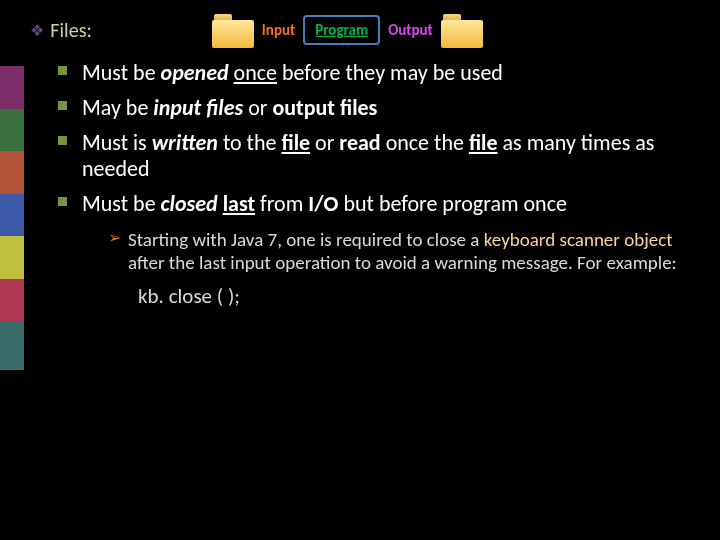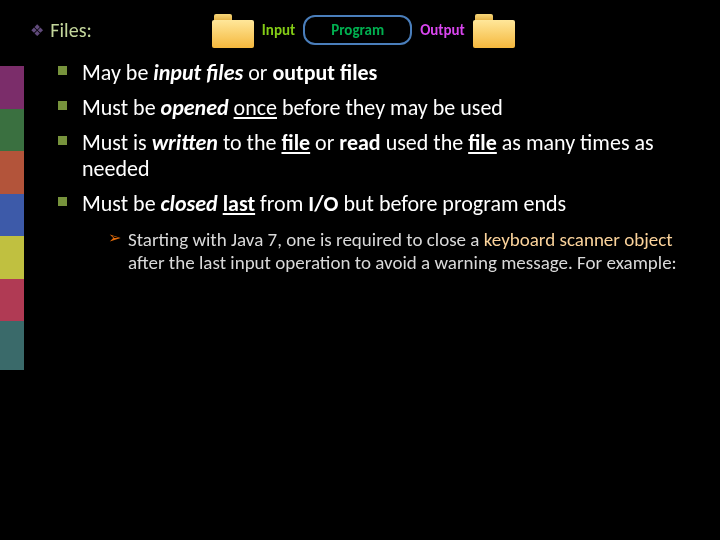--- a/index.html
+++ b/index.html
@@ -68,27 +68,28 @@
     position:absolute; left:0; top:8px;
     width:42px; height:28px;
     background: linear-gradient(#ffe79a,#f5b83d);
     border-radius:2px;
   }
   .dlabel {
     font-size: 15px;
     font-weight: 700;
     padding: 2px 0;
   }
-  .c-red { color: #84cc16; }
+  .c-red { color: #f97316; }
   .c-green { color: #00b050; }
   .c-yellow { color: #d946ef; }
   .prog-box {
     border: 2px solid #4a7ebb;
-    border-radius: 12px;
-    padding: 4px 26px;
+    border-radius: 4px;
+    padding: 4px 10px;
+    text-decoration: underline;
   }
 
   ul.level1 {
     list-style: none;
     margin: 12px 0 0 28px;
   }
   ul.level1 > li {
     position: relative;
     padding-left: 24px;
     color: #fff;
@@ -155,32 +156,33 @@
       <div class="folder"></div>
       <span class="dlabel c-red">Input</span>
       <span class="dlabel c-green prog-box">Program</span>
       <span class="dlabel c-yellow">Output</span>
       <div class="folder"></div>
     </div>
   </div>
 
   <ul class="level1">
     <li>
+      <span>Must be </span><b><i>opened</i></b><span> </span><span class="u">once</span><span> before they may be used</span>
+    </li>
+    <li>
       <span>May be </span><b><i>input files</i></b><span> or </span><b>output files</b>
     </li>
     <li>
-      <span>Must be </span><b><i>opened</i></b><span> </span><span class="u">once</span><span> before they may be used</span>
+      <span>Must is </span><b><i>written</i></b><span> to the </span><b class="u">file</b><span> or </span><b>read</b><span> once the </span><b class="u">file</b><span> as many times as needed</span>
     </li>
     <li>
-      <span>Must is </span><b><i>written</i></b><span> to the </span><b class="u">file</b><span> or </span><b>read</b><span> used the </span><b class="u">file</b><span> as many times as needed</span>
-    </li>
-    <li>
-      <span>Must be </span><b><i>closed</i></b><span> </span><b class="u">last</b><span> from </span><b>I/O</b><span> but before program ends</span>
+      <span>Must be </span><b><i>closed</i></b><span> </span><b class="u">last</b><span> from </span><b>I/O</b><span> but before program once</span>
 
       <ul class="level2">
         <li>
           <span>Starting with Java 7, one is required to close a </span><span class="kb">keyboard scanner object</span><span> after the last input operation to avoid a warning message.  For example:</span>
         </li>
       </ul>
+      <div class="code-line">kb. close ( );</div>
     </li>
   </ul>
 
 </div>
 
 </body></html>

